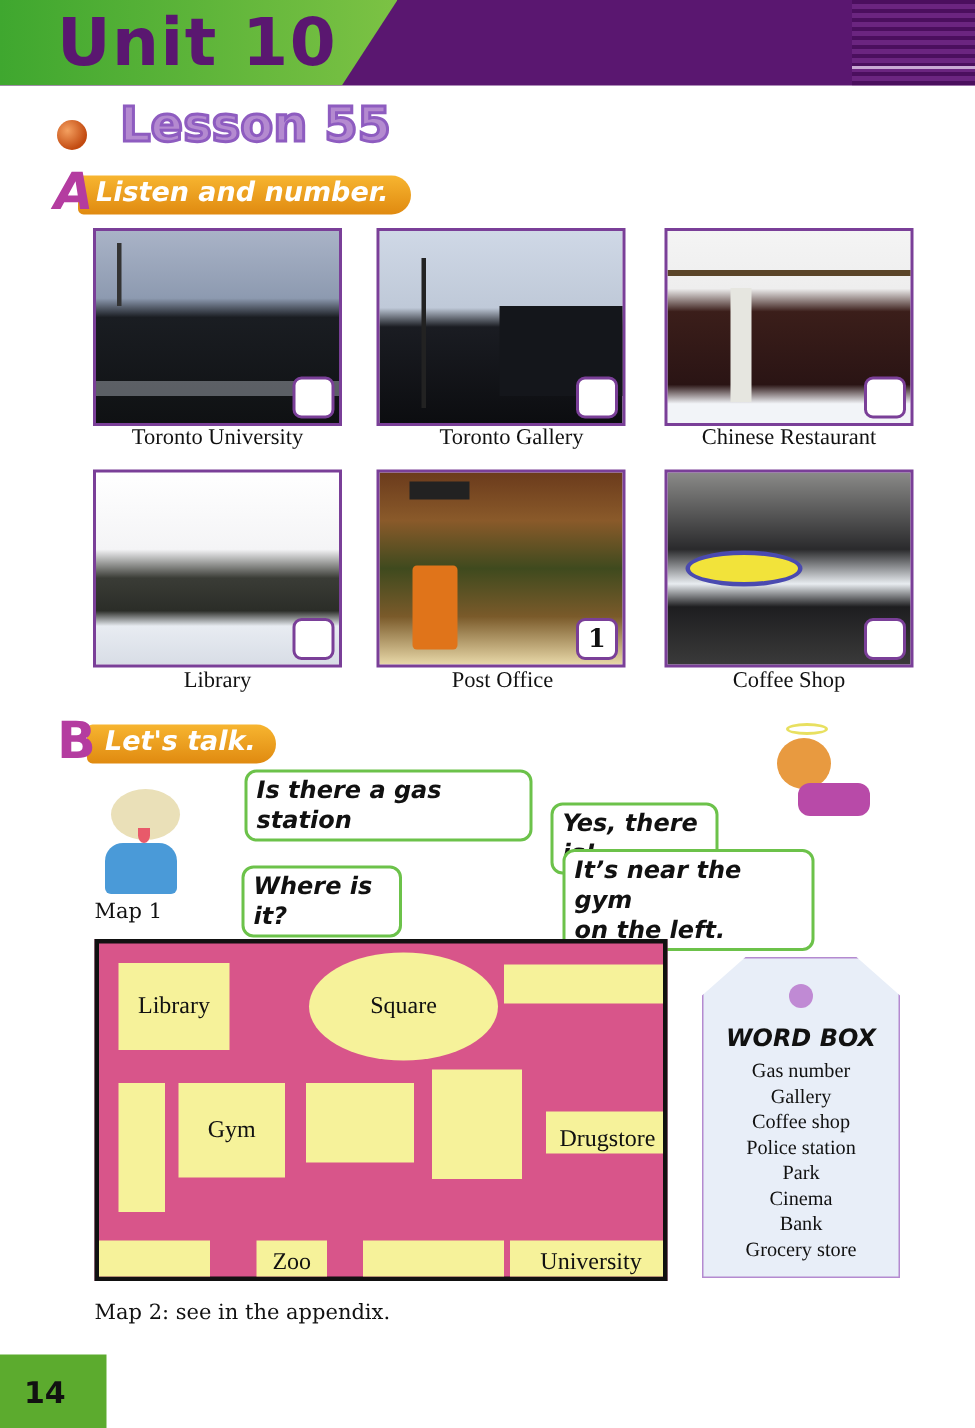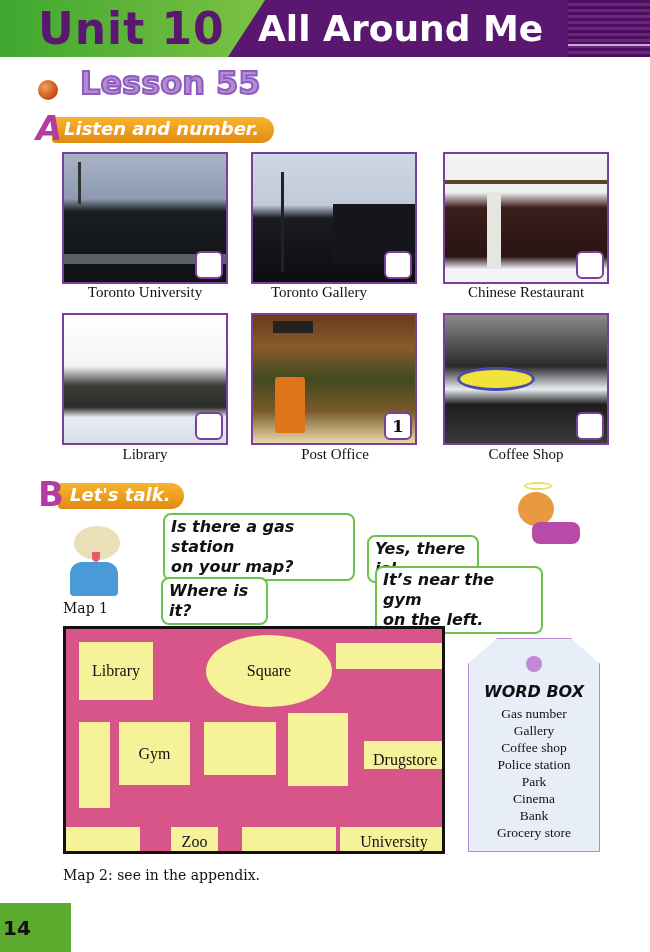--- a/index.html
+++ b/index.html
@@ -18,30 +18,29 @@
   .photo .box { position: absolute; right: 3px; bottom: 3px; width: 28px; height: 28px; background: #fff; border: 2px solid #7a3f98; border-radius: 6px; font-family: "DejaVu Serif", serif; font-weight: bold; font-size: 17px; text-align: center; line-height: 24px; color: #111; }
   .caption { position: absolute; width: 180px; text-align: center; font-size: 15px; color: #111; font-family: "Liberation Serif", serif; }
   .bubble { position: absolute; border: 2px solid #6cc24a; border-radius: 8px; background: #fff; font-family: "DejaVu Sans", sans-serif; font-style: italic; font-weight: bold; font-size: 16px; color: #111; padding: 2px 6px; line-height: 20px; }
   .map-label { position: absolute; font-family: "DejaVu Serif", serif; font-weight: normal; font-size: 14px; color: #111; }
   .map { position: absolute; left: 63px; top: 626px; width: 382px; height: 228px; background: #d8558a; border: 3px solid #111; overflow: hidden; }
   .blk { position: absolute; background: #f6f29a; display: flex; align-items: center; justify-content: center; font-family: "Liberation Serif", serif; font-size: 16px; color: #111; }
   .tag { position: absolute; left: 468px; top: 638px; width: 132px; height: 214px; background: #e8eef8; border: 1.5px solid #b48ad0; clip-path: polygon(22% 0, 78% 0, 100% 12%, 100% 100%, 0 100%, 0 12%); }
   .tag-hole { position: absolute; left: 526px; top: 656px; width: 16px; height: 16px; border-radius: 50%; background: #c08ad4; }
   .wb-title { position: absolute; left: 468px; top: 682px; width: 132px; text-align: center; font-family: "DejaVu Sans", sans-serif; font-style: italic; font-weight: bold; font-size: 16px; color: #111; }
   .wb-list { position: absolute; left: 468px; top: 705px; width: 132px; text-align: center; list-style: none; font-family: "Liberation Serif", serif; font-size: 13.5px; line-height: 17px; color: #111; }
-  .page-num { position: absolute; left: 0; top: 903px; width: 71px; height: 49px; background: #5cab2e; font-family: "DejaVu Sans", sans-serif; font-weight: bold; font-size: 20px; color: #111; padding: 13px 0 0 3px; }
+  .page-num { position: absolute; left: 0; top: 903px; width: 71px; height: 49px; background: #5cab2e; font-family: "DejaVu Sans", sans-serif; font-weight: bold; font-size: 20px; color: #111; padding: 13px 0 0 16px; }
 </style>
 </head>
 <body>
 
 <div class="header">
   <div class="green"></div>
   <div class="stripes"></div>
   <div class="unit-label">Unit 10</div>
-  <div class="unit-title">All Around Me</div>
 </div>
 
 <div class="lesson-dot"></div>
 <div class="lesson-title">Lesson 55</div>
 
 <div class="sec-bar" style="left:52px;top:117px;width:222px;">
   <span>Listen and number.</span>
 </div>
 <div class="sec-letter" style="left:36px;top:108px;">A</div>
 
@@ -50,21 +49,21 @@
   <div style="position:absolute;left:0;bottom:18px;width:166px;height:10px;background:rgba(230,235,245,0.35);"></div>
   <div class="box"></div>
 </div>
 <div class="caption" style="left:55px;top:284px;">Toronto University</div>
 
 <div class="photo" style="left:251px;top:152px;background:linear-gradient(180deg,#cfd8e6 0%,#bfc9d8 40%,#1a1c22 50%,#0c0d10 100%);">
   <div style="position:absolute;left:28px;top:18px;width:3px;height:100px;background:#222;"></div>
   <div style="position:absolute;left:80px;top:50px;width:86px;height:60px;background:#14161b;"></div>
   <div class="box"></div>
 </div>
-<div class="caption" style="left:229px;top:284px;">Toronto Gallery</div>
+<div class="caption" style="left:251px;top:284px;">Toronto Gallery</div>
 
 <div class="photo" style="left:443px;top:152px;background:linear-gradient(180deg,#f4f4f4 0%,#eeeeee 30%,#3b1e1a 42%,#2a1414 80%,#f2f4f8 90%);">
   <div style="position:absolute;left:0;top:26px;width:166px;height:4px;background:#5a4428;"></div>
   <div style="position:absolute;left:42px;top:38px;width:14px;height:76px;background:#e6e6e0;"></div>
   <div class="box"></div>
 </div>
 <div class="caption" style="left:436px;top:284px;">Chinese Restaurant</div>
 
 <div class="photo" style="left:62px;top:313px;background:linear-gradient(180deg,#ffffff 0%,#f4f4f6 40%,#3a3c36 55%,#2b2d28 72%,#e8ecf2 80%,#d8dde6 100%);">
   <div class="box"></div>
@@ -90,21 +89,20 @@
 <div class="sec-letter" style="left:38px;top:474px;font-style:normal;">B</div>
 
 <div style="position:absolute;left:62px;top:518px;width:74px;height:80px;">
   <div style="position:absolute;left:12px;top:8px;width:46px;height:34px;background:#eae0b8;border-radius:50%;"></div>
   <div style="position:absolute;left:8px;top:44px;width:48px;height:34px;background:#4a9ad8;border-radius:12px 12px 4px 4px;"></div>
   <div style="position:absolute;left:30px;top:34px;width:8px;height:10px;background:#e85a6a;border-radius:0 0 50% 50%;"></div>
 </div>
 
 <div class="bubble" style="left:163px;top:513px;width:192px;">
   <div>Is there a gas station</div>
-  <div>on your map?</div>
 </div>
 <div class="bubble" style="left:161px;top:577px;width:107px;">
   <span>Where is it?</span>
 </div>
 
 <div style="position:absolute;left:508px;top:482px;width:80px;height:80px;">
   <div style="position:absolute;left:16px;top:0;width:28px;height:8px;border:2px solid #e8e060;border-radius:50%;"></div>
   <div style="position:absolute;left:10px;top:10px;width:36px;height:34px;background:#e89a40;border-radius:50%;"></div>
   <div style="position:absolute;left:24px;top:40px;width:48px;height:22px;background:#b84aa8;border-radius:8px;"></div>
 </div>

